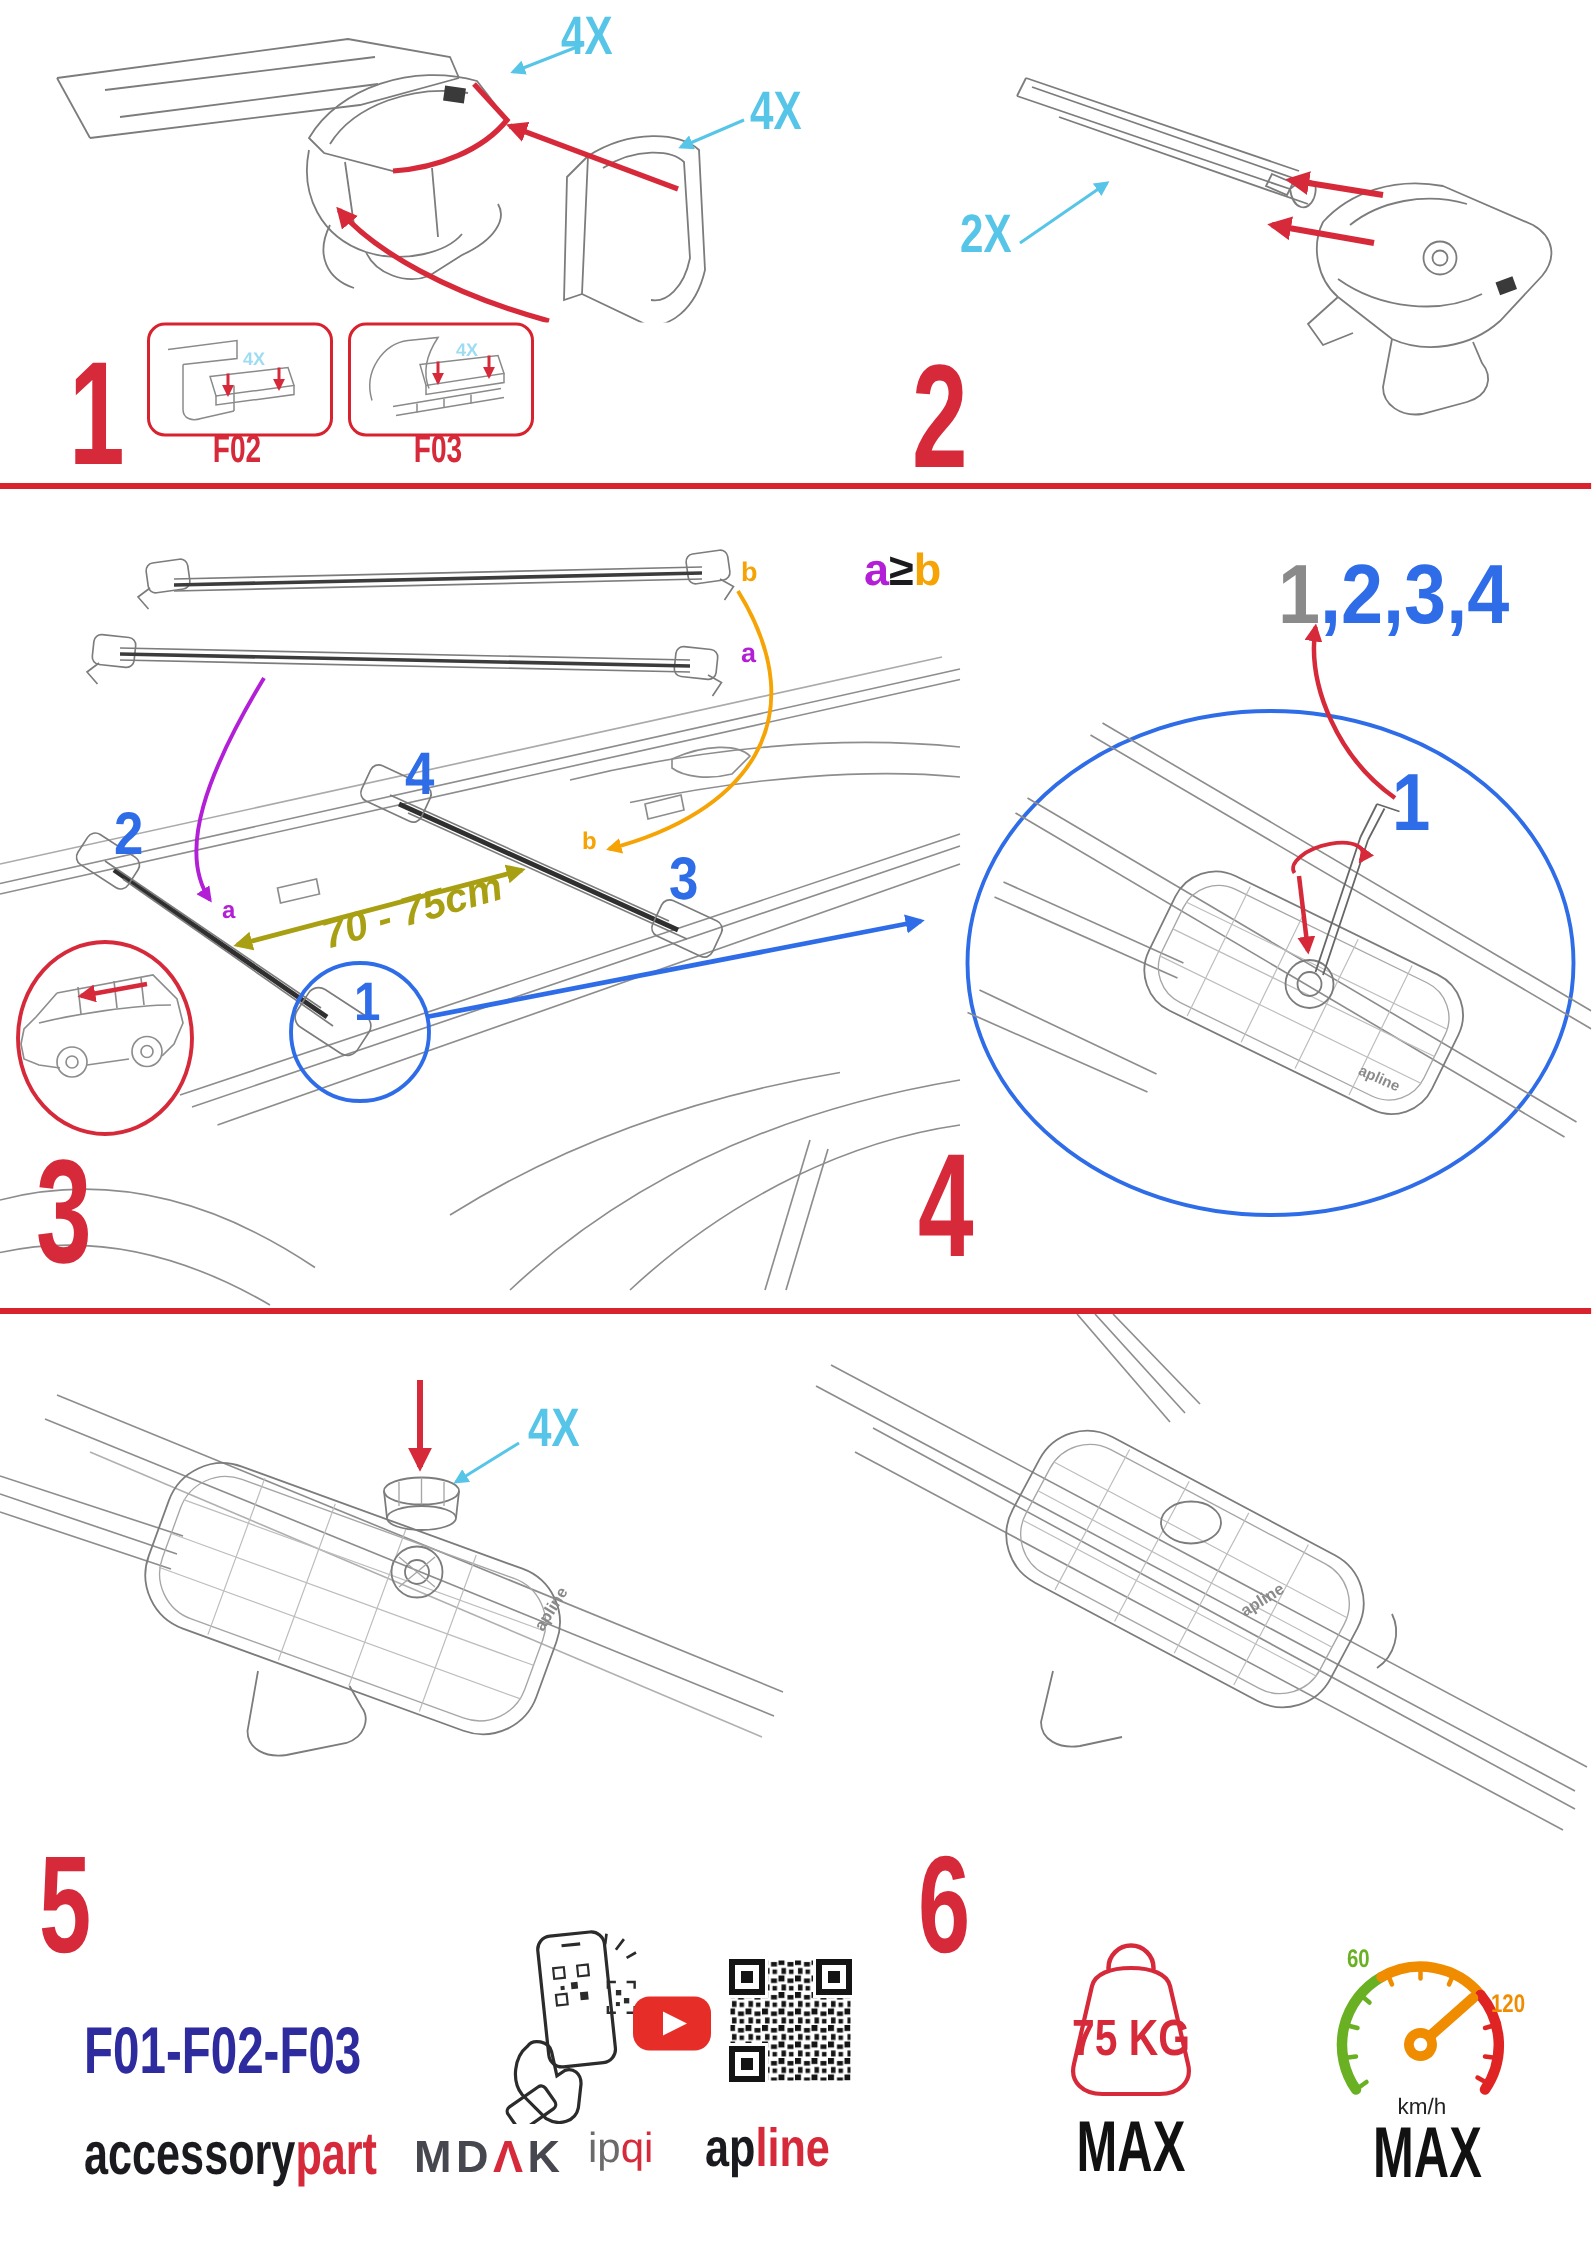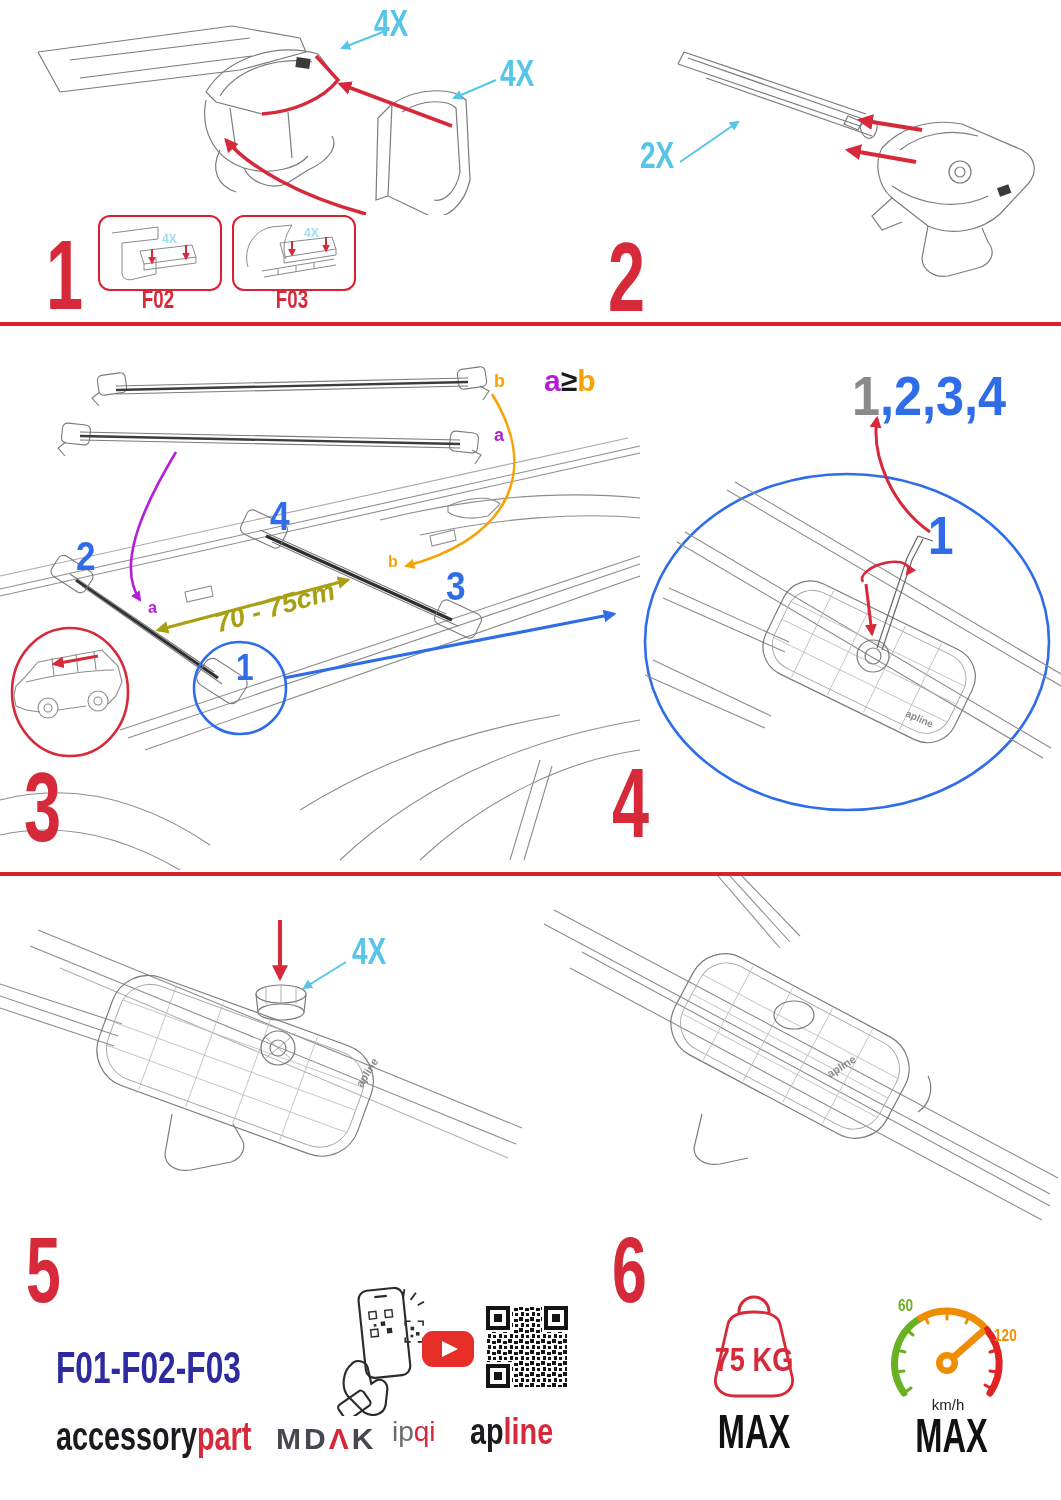--- a/index.html
+++ b/index.html
@@ -252,21 +252,21 @@
         <circle cx="98" cy="371" r="10"></circle>
           <circle cx="98" cy="371" r="4"></circle>
         <path d="M52,328 L54,346 M76,324 L78,342 M94,322 L96,340"></path>
       </g>
       <path d="M98,326 L54,334" stroke="#d62a3a" stroke-width="3" fill="none" marker-end="url(#s3R)"></path>
     </g>
   </svg>
 
   <div class="tinylabel" style="left:494px;top:372px;color:#f5a305;">b</div>
   <div class="tinylabel" style="left:494px;top:426px;color:#b21fd6;">a</div>
-  <div class="abs" style="left:544px;top:364px;font-size:30px;font-weight:700;">
+  <div class="abs" style="left:576px;top:364px;font-size:30px;font-weight:700;">
     <span style="color:#b21fd6;">a</span><span style="color:#1b1b1f;">≥</span><span style="color:#f5a305;">b</span>
   </div>
   <div class="bluepos" style="left:76px;top:536px;">2</div>
   <div class="bluepos" style="left:270px;top:496px;">4</div>
   <div class="bluepos" style="left:446px;top:566px;">3</div>
   <div class="bluepos" style="left:236px;top:650px;font-size:36px;">1</div>
   <div class="tinylabel" style="left:148px;top:600px;color:#b21fd6;font-size:16px;">a</div>
   <div class="tinylabel" style="left:388px;top:554px;color:#f5a305;font-size:16px;">b</div>
   <div class="abs" style="left:180px;top:592px;width:190px;text-align:center;color:#a8a012;
        font-size:27px;font-weight:700;font-style:italic;transform:rotate(-16deg);">70 - 75cm</div>

